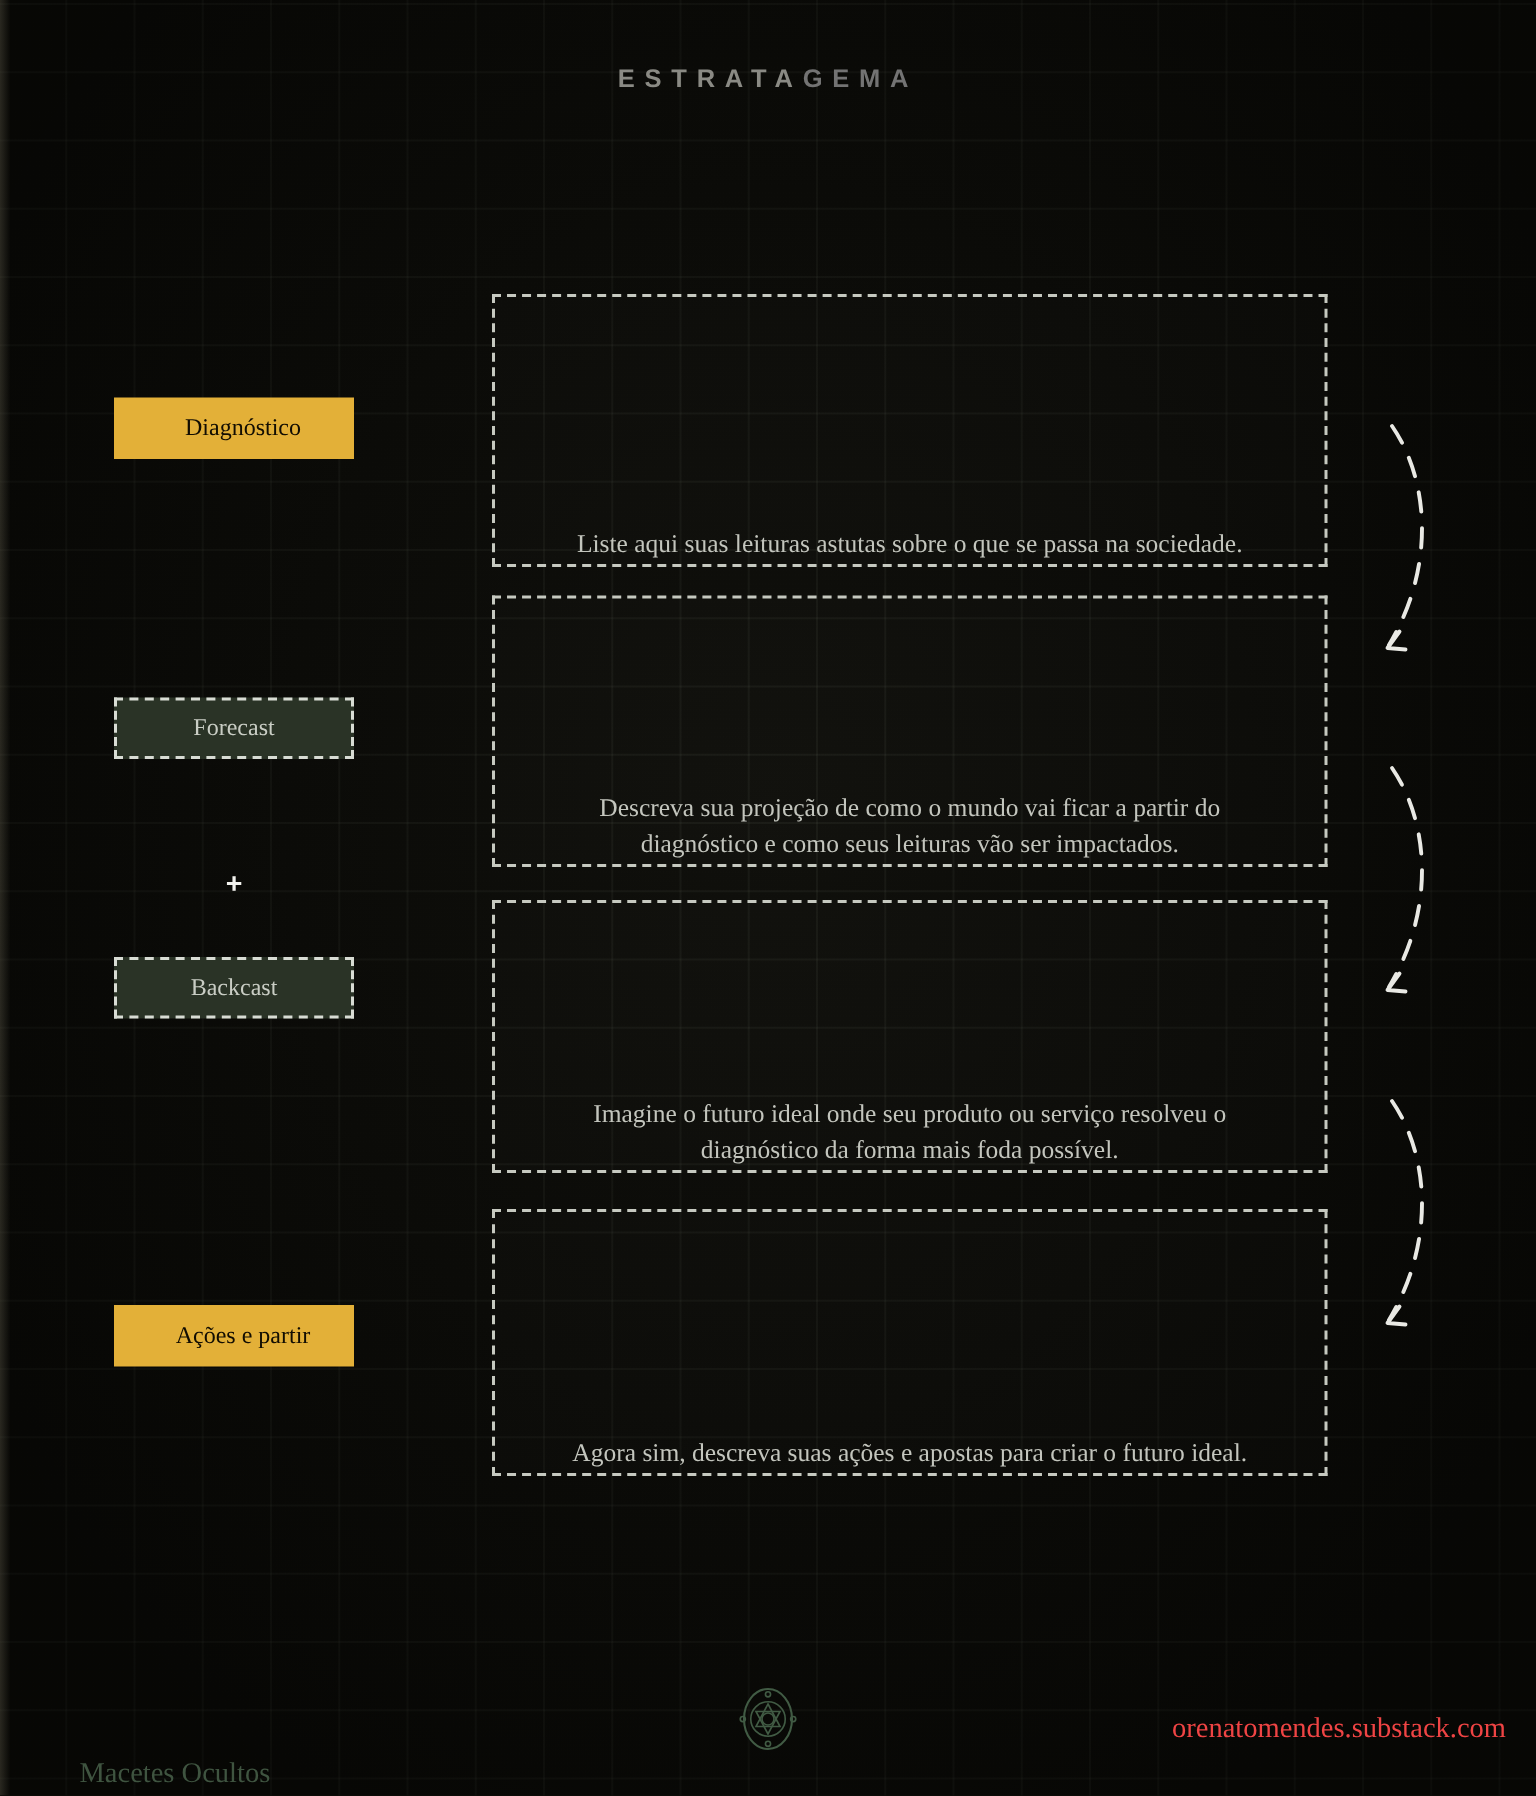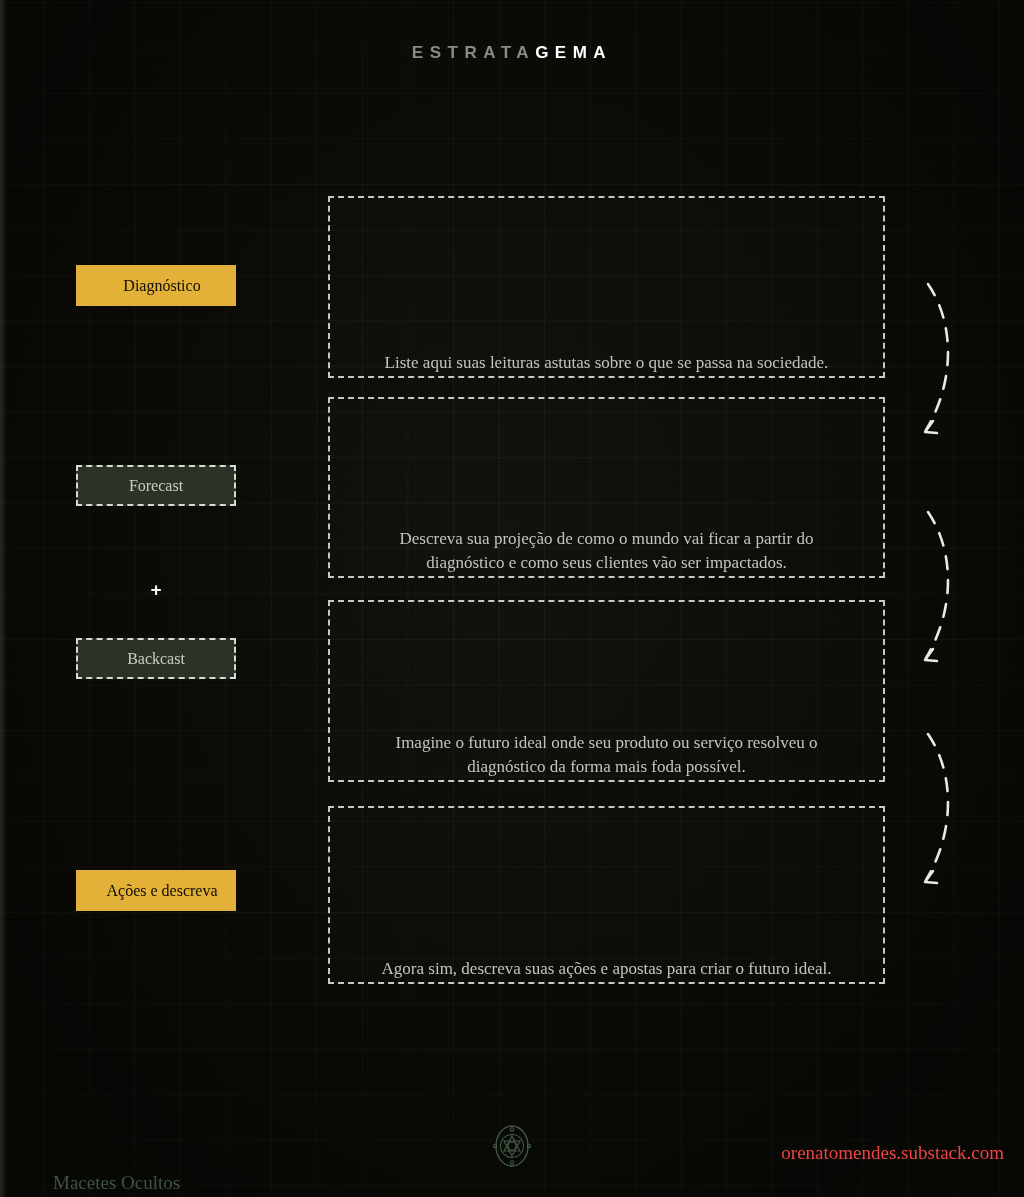--- a/index.html
+++ b/index.html
@@ -52,21 +52,21 @@
     top: 43px;
     left: 0;
     width: 100%;
     text-align: center;
     font-family: "Liberation Sans", sans-serif;
     font-weight: 700;
     font-size: 17px;
     letter-spacing: 6.5px;
   }
   .brand .part-a { color: #8a8a84; }
-  .brand .part-b { color: #ffffff; }
+  .brand .part-b { color: #737373; }
 
   
   .label-box {
     position: absolute;
     left: 76px;
     width: 160px;
     height: 41px;
     display: flex;
     align-items: center;
     justify-content: center;
@@ -188,29 +188,29 @@
   <span>Forecast</span>
 </div>
 
 <div class="plus-sign">+</div>
 
 <div class="label-box label-green" id="label-backcast">
   <span>Backcast</span>
 </div>
 
 <div class="label-box label-gold" id="label-acoes">
-  <span>Ações e descreva</span>
+  <span>Ações e partir</span>
 </div>
 
 <div class="panel" id="panel-diagnostico">
   <div class="panel-text">Liste aqui suas leituras astutas sobre o que se passa na sociedade.</div>
 </div>
 
 <div class="panel" id="panel-forecast">
-  <div class="panel-text">Descreva sua projeção de como o mundo vai ficar a partir do diagnóstico e como seus clientes vão ser impactados.</div>
+  <div class="panel-text">Descreva sua projeção de como o mundo vai ficar a partir do diagnóstico e como seus leituras vão ser impactados.</div>
 </div>
 
 <div class="panel" id="panel-backcast">
   <div class="panel-text">Imagine o futuro ideal onde seu produto ou serviço resolveu o diagnóstico da forma mais foda possível.</div>
 </div>
 
 <div class="panel" id="panel-acoes">
   <div class="panel-text">Agora sim, descreva suas ações e apostas para criar o futuro ideal.</div>
 </div>
 

